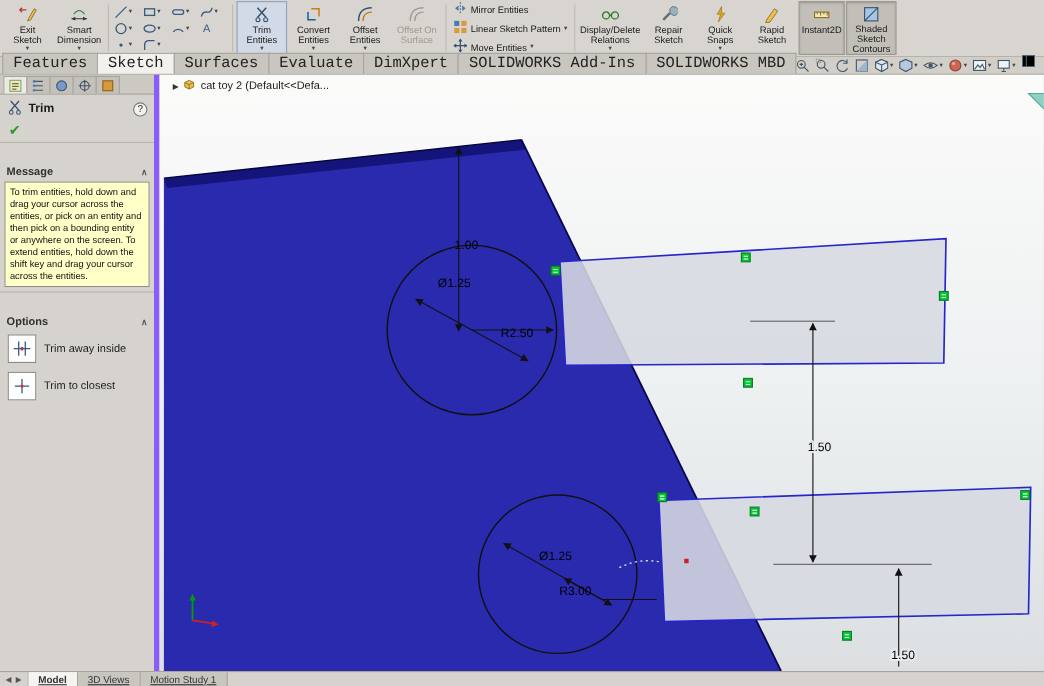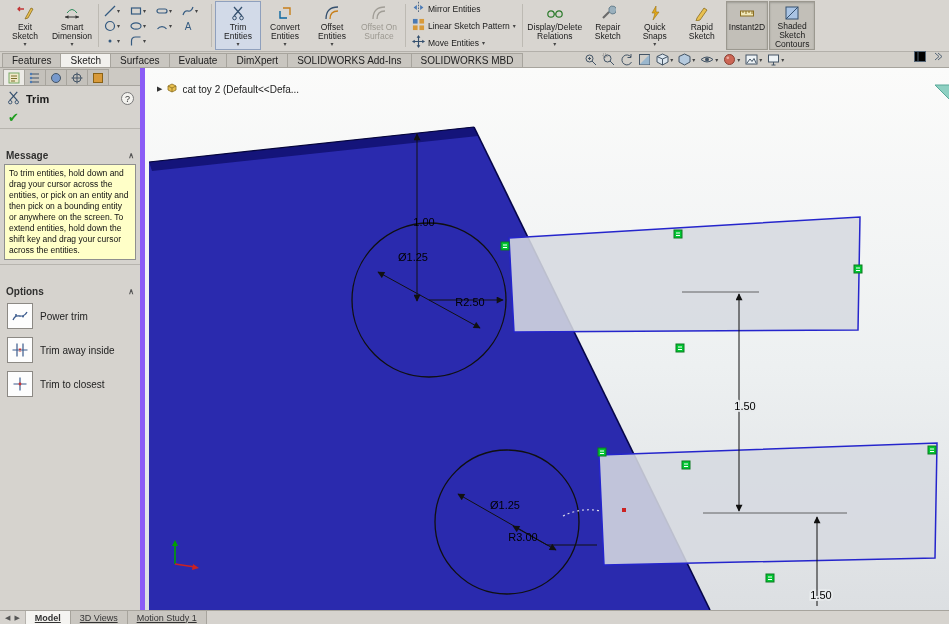--- a/index.html
+++ b/index.html
@@ -16,21 +16,21 @@
   .btn.pressed { background:#c2bfb8; border:1px solid #9b988f; box-shadow:inset 0 1px 2px rgba(0,0,0,.18); }
   .btn.disabled { color:#9c9991; }
   .sep { width:1px; background:#bdbab3; margin:3px 2px; }
   .toolgrid { display:grid; grid-template-columns:repeat(4,24px); grid-auto-rows:15px; align-content:center; column-gap:2px; padding:0 2px; }
   .mini { display:flex; align-items:center; gap:1px; }
   .vcol { display:flex; flex-direction:column; justify-content:center; gap:2px; font-size:8.5px; padding:0 3px; }
   .vitem { display:flex; align-items:center; gap:3px; white-space:nowrap; }
 
   
   .tabrow { height:16px; background:#d2cfc9; border-bottom:1px solid #a7a49d; display:flex; align-items:flex-end; padding-left:2px; }
-  .rtab { padding:1px 9px; font-size:10px; border:1px solid #a7a49d; border-bottom:none; background:#c9c6c0; margin-right:-1px; color:#222; white-space:nowrap; }
+  .rtab { padding:1px 9px; font-size:14px; border:1px solid #a7a49d; border-bottom:none; background:#c9c6c0; margin-right:-1px; color:#222; white-space:nowrap;font-family:Liberation Mono, monospace; }
   .rtab.active { background:#f2f1ee; }
   .spacer1 { flex-grow:1; } .spacer2 { flex-grow:2; }
   .hud { display:flex; align-items:center; gap:5px; padding-bottom:1px; }
   .hud .hic { display:flex; align-items:center; gap:1px; }
   .rightic { display:flex; align-items:center; gap:6px; padding:0 6px 1px; }
 
   
   .main { display:flex; height:542px; }
 
   
@@ -45,21 +45,21 @@
   .section-h .chev { margin-left:auto; font-size:8px; color:#555; }
   .msg { margin:1px 4px 4px; background:#ffffc8; border:1px solid #8f8f8f; padding:3px 4px; font-size:8.5px; line-height:1.3; color:#101010; }
   .sec-divider { height:1px; background:#b7b4ae; margin:2px 0; }
   .opt-row { display:flex; align-items:center; gap:7px; padding:4px 7px; }
   .opt-ic { width:26px; height:26px; flex:none; background:#fdfdfd; border:1px solid #8c8984; display:flex; align-items:center; justify-content:center; }
   .opt-lbl { font-size:10px; color:#222; }
 
   
   .graphics { position:relative; flex:1; background:linear-gradient(180deg,#fbfbfa 0%,#edf0f1 55%,#dcdfe2 100%); overflow:hidden; }
   .graphics svg.scene { position:absolute; inset:0; display:block; }
-  .breadcrumb { position:absolute; top:14px; left:12px; display:flex; align-items:center; gap:4px; font-size:10px; color:#222; z-index:3; }
+  .breadcrumb { position:absolute; top:3px; left:12px; display:flex; align-items:center; gap:4px; font-size:10px; color:#222; z-index:3; }
   .bc-arrow { font-size:7px; color:#333; }
 
   
   .bottombar { height:14px; background:#d6d3ce; border-top:1px solid #a7a49d; display:flex; align-items:stretch; font-size:9px; }
   .bnav { display:flex; align-items:center; gap:4px; padding:0 5px; color:#555; font-size:7px; border-right:1px solid #b5b2ac; }
   .btab { padding:0 9px; display:flex; align-items:center; border-right:1px solid #a7a49d; background:#c9c6c0; color:#333;text-decoration:underline; }
   .btab.active { background:#f5f4f1; font-weight:bold; }
 
   .dim { font-family:"Liberation Sans", sans-serif; font-size:11px; fill:#000; }
   .dimh { paint-order:stroke; stroke:#e8ebed; stroke-width:3.5px; }
@@ -443,30 +443,20 @@
     <div class="sec-divider"></div>
 
     <div class="section-h">
       <span>Options</span>
       <span class="chev">∧</span>
     </div>
 
     <div class="opt-row">
       <span class="opt-ic">
           <svg width="18" height="18" viewBox="0 0 18 18">
-            <path d="M2 13 C6 4 11 14 16 5" stroke="#3a5a8c" fill="none" stroke-width="1.3"></path>
-            <circle cx="5" cy="8" r="1" fill="#3a5a8c"></circle>
-            <circle cx="12" cy="9.5" r="1" fill="#3a5a8c"></circle>
-          </svg>
-        </span>
-      <span class="opt-lbl">Power trim</span>
-    </div>
-    <div class="opt-row">
-      <span class="opt-ic">
-          <svg width="18" height="18" viewBox="0 0 18 18">
             <path d="M6 2.5 V15.5 M12 2.5 V15.5 M1.5 9 H16.5" stroke="#3a5a8c" fill="none" stroke-width="1.2"></path>
             <path d="M8 7.5 L10 10.5 M10 7.5 L8 10.5" stroke="#c33" stroke-width="1.1"></path>
           </svg>
         </span>
       <span class="opt-lbl">Trim away inside</span>
     </div>
     <div class="opt-row">
       <span class="opt-ic">
           <svg width="18" height="18" viewBox="0 0 18 18">
             <path d="M9 2.5 V15.5 M2.5 9 H15.5" stroke="#3a5a8c" fill="none" stroke-width="1.2"></path>

